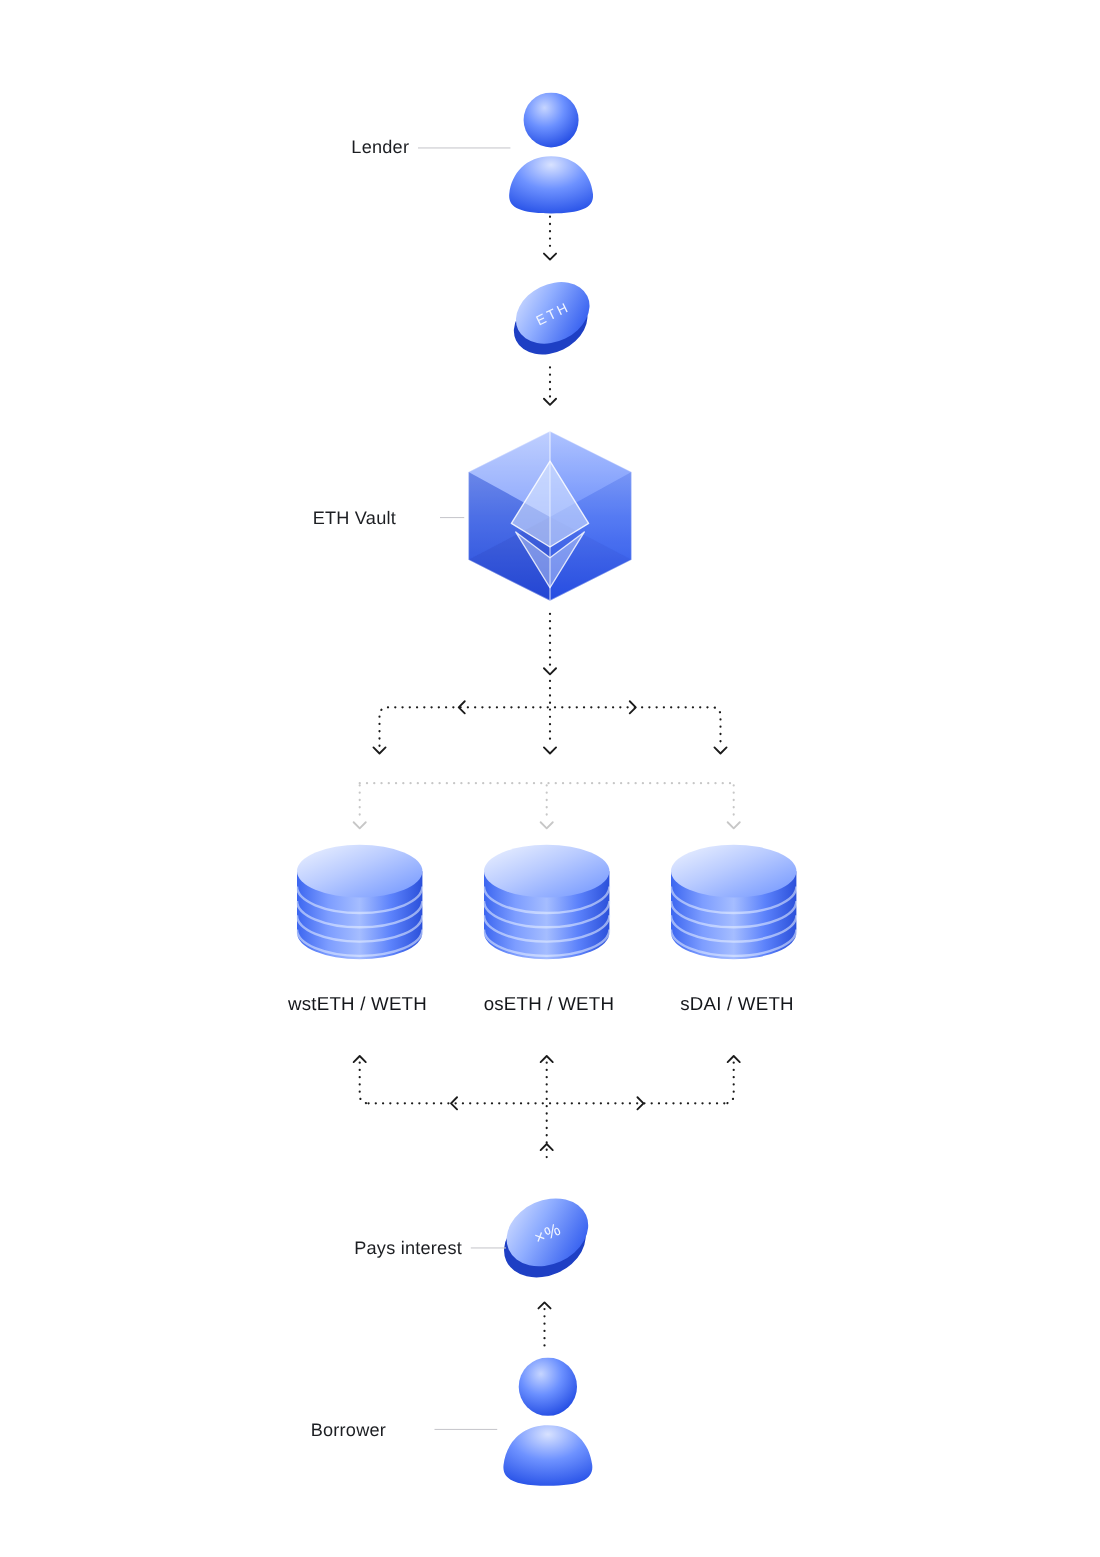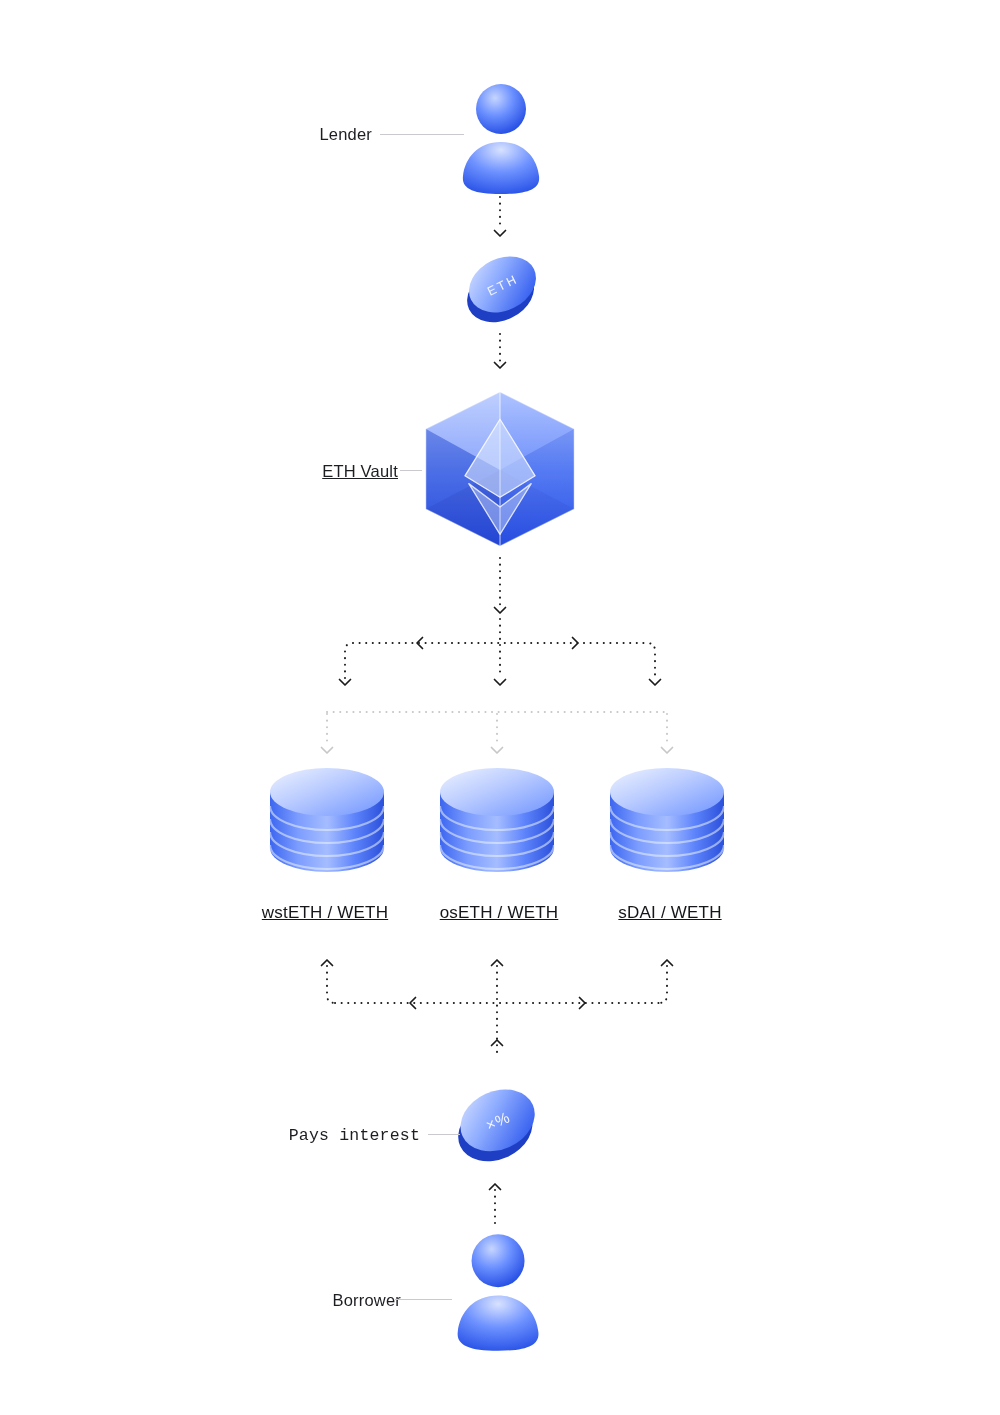--- a/index.html
+++ b/index.html
@@ -14,21 +14,21 @@
   .dot  { fill:none; stroke:#1b1b1b; stroke-width:2; stroke-dasharray:0.1 6.5; stroke-linecap:round; }
   .chev { fill:none; stroke:#1b1b1b; stroke-width:1.7; stroke-linecap:round; stroke-linejoin:round; }
   .dot-faded  { fill:none; stroke:#c7c7c7; stroke-width:2; stroke-dasharray:0.1 6.5; stroke-linecap:round; }
   .chev-faded { fill:none; stroke:#c7c7c7; stroke-width:1.7; stroke-linecap:round; stroke-linejoin:round; }
   .node-label {
     position:absolute; font-size:16.5px; color:#1c1e22;
     white-space:nowrap; letter-spacing:0.2px;
   }
   .pool-label {
     position:absolute; width:200px; text-align:center;
-    font-size:17px; color:#14161a; letter-spacing:0.2px;text-decoration:underline;
+    font-size:17px; color:#14161a; letter-spacing:0.2px;
   }
   .label-line { position:absolute; height:1px; background:#c9c9ce; }
   .coin-text {
     fill:#f2f6ff; font-family:"Liberation Sans", sans-serif;
   }
 </style>
 </head>
 <body>
 
 <div class="canvas">
@@ -148,21 +148,21 @@
     <polygon points="80,6 156,44 80,86" fill="rgba(255,255,255,0.12)"></polygon>
     <polygon points="4,44 4,126 80,86" fill="rgba(16,35,150,0.20)"></polygon>
     <polygon points="156,44 156,126 80,86" fill="rgba(16,35,150,0.08)"></polygon>
     <polygon points="4,126 80,164 80,86" fill="rgba(13,30,140,0.28)"></polygon>
     <polygon points="156,126 80,164 80,86" fill="rgba(13,30,140,0.14)"></polygon>
     <line x1="80" y1="6" x2="80" y2="164" stroke="rgba(255,255,255,0.55)" stroke-width="1.4"></line>
     <polygon points="80,6 156,44 156,126 80,164 4,126 4,44" fill="none" stroke="rgba(255,255,255,0.35)" stroke-width="1.2"></polygon>
     <polygon points="80,34 116,92 80,114 44,92" fill="rgba(224,235,255,0.55)" stroke="rgba(255,255,255,0.85)" stroke-width="1.3" stroke-linejoin="round"></polygon>
     <polygon points="48,100 80,124 112,100 80,152" fill="rgba(224,235,255,0.40)" stroke="rgba(255,255,255,0.8)" stroke-width="1.3" stroke-linejoin="round"></polygon>
   </svg>
-  <div class="node-label" style="right:602px; top:462px;text-decoration:underline;">ETH Vault</div>
+  <div class="node-label" style="right:640px; top:462px;">ETH Vault</div>
   <div class="label-line" style="left:400px; top:470px; width:22px;"></div>
 
   <svg class="abs" style="left:267px; top:766px;" width="120" height="112" viewBox="0 0 120 112">
     <path fill="url(#gStackBody)" d="M 3 26 L 3 82 A 57 24 0 0 0 117 82 L 117 26 Z"></path>
     <path d="M 3 40 A 57 24 0 0 0 117 40" fill="none" stroke="rgba(235,242,255,0.55)" stroke-width="2.2"></path>
     <path d="M 3 53 A 57 24 0 0 0 117 53" fill="none" stroke="rgba(235,242,255,0.55)" stroke-width="2.2"></path>
     <path d="M 3 66 A 57 24 0 0 0 117 66" fill="none" stroke="rgba(235,242,255,0.55)" stroke-width="2.2"></path>
     <path d="M 3 79 A 57 24 0 0 0 117 79" fill="none" stroke="rgba(235,242,255,0.55)" stroke-width="2.2"></path>
     <ellipse cx="60" cy="26" rx="57" ry="24" fill="url(#gStackTop)"></ellipse>
   </svg>
@@ -189,23 +189,23 @@
   <div class="pool-label" style="left:399px; top:903px;">osETH / WETH</div>
   <div class="pool-label" style="left:570px; top:903px;">sDAI / WETH</div>
 
   <svg class="abs" style="left:445px; top:1072px;" width="104" height="104" viewBox="0 0 100 100">
     <g transform="rotate(-24 50 50)">
       <ellipse cx="46" cy="55" rx="37" ry="28" fill="#1e3fc4"></ellipse>
       <ellipse cx="52" cy="47" rx="37" ry="28" fill="url(#gCoinFace)"></ellipse>
       <text class="coin-text" x="52" y="53" text-anchor="middle" font-size="15" letter-spacing="1">×%</text>
     </g>
   </svg>
-  <div class="node-label" style="right:580px; top:1126px;font-family:Liberation Mono, monospace;">Pays interest</div>
+  <div class="node-label" style="right:580px; top:1126px;">Pays interest</div>
   <div class="label-line" style="left:428px; top:1134px; width:32px;"></div>
 
   <svg class="abs" style="left:444px; top:1234px;" width="106" height="119" viewBox="0 0 100 112">
     <ellipse cx="51" cy="25" rx="25" ry="25" fill="url(#gHead)"></ellipse>
     <path fill="url(#gBody)" d="M 51 58 C 28 58 15 74 13 92 C 11.5 104 22 110 51 110 C 80 110 90.5 104 89 92 C 87 74 74 58 51 58 Z"></path>
   </svg>
-  <div class="node-label" style="right:599px; top:1291px;">Borrower</div>
+  <div class="node-label" style="right:649px; top:1291px;">Borrower</div>
   <div class="label-line" style="left:395px; top:1299px; width:57px;"></div>
 
 </div>
 
 </body></html>

